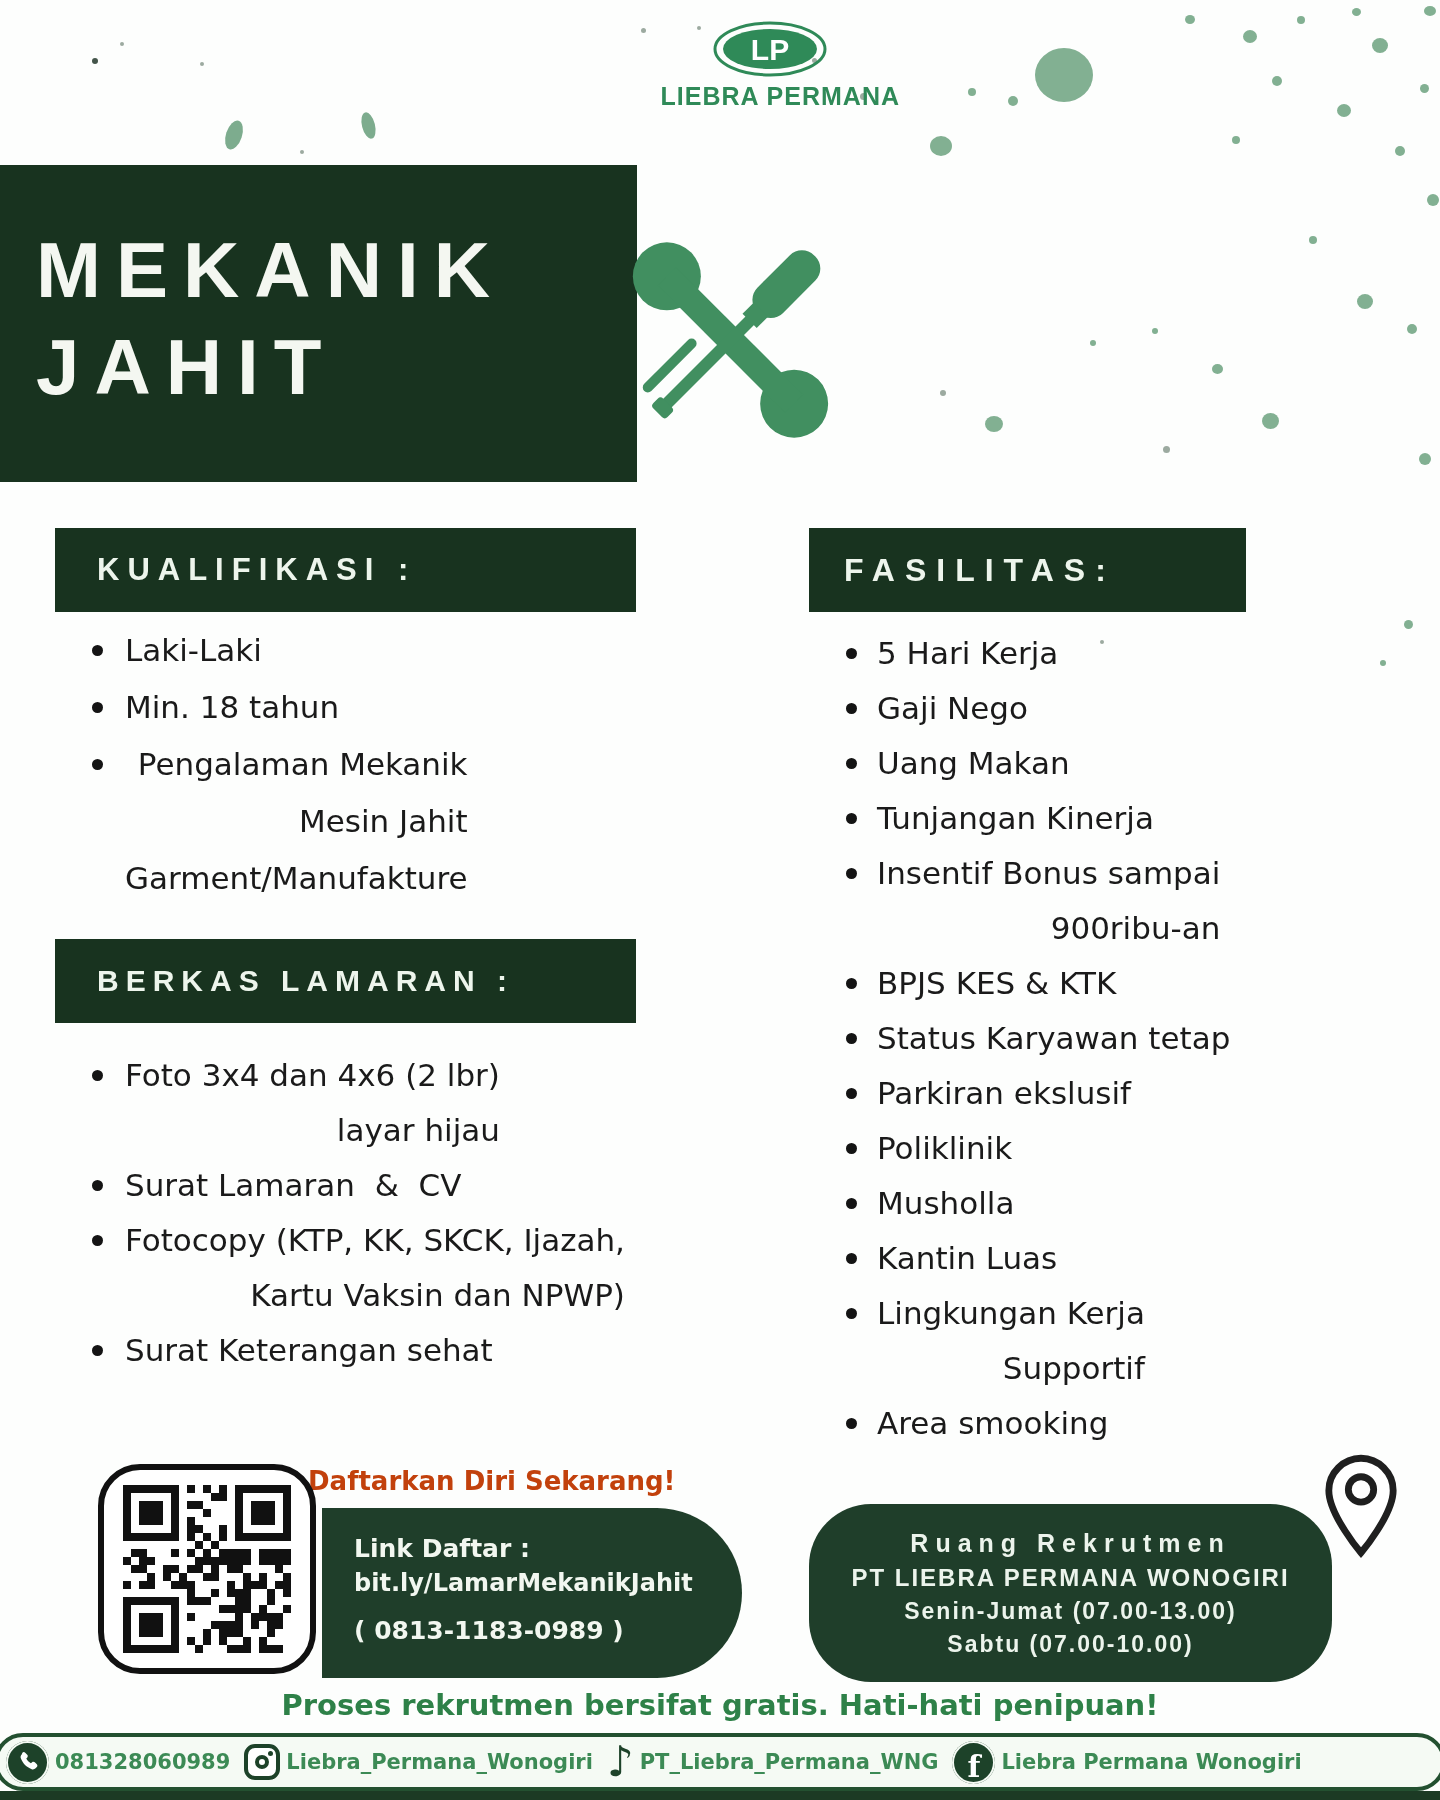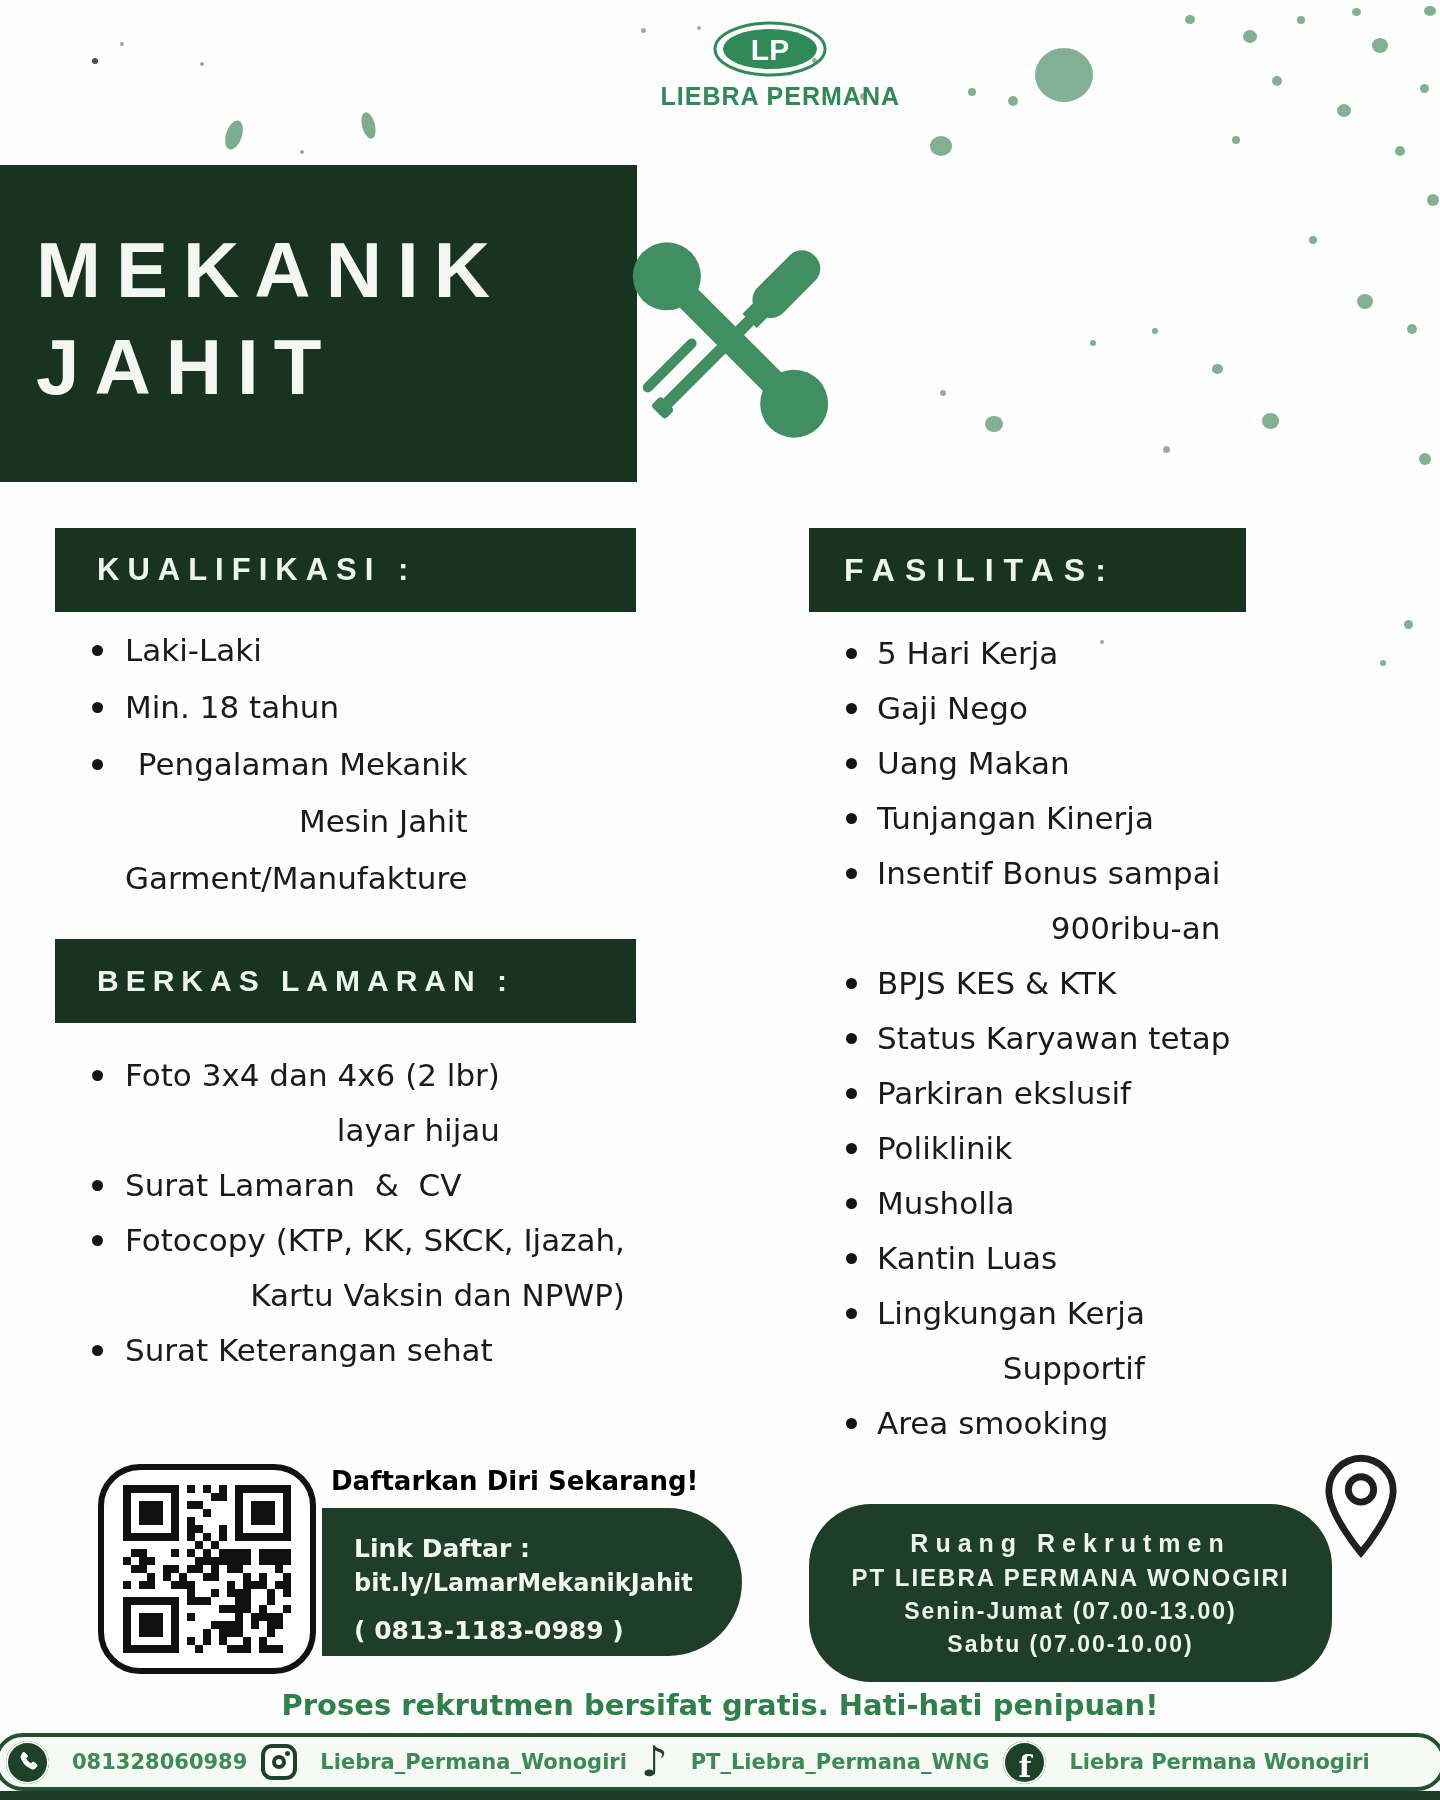--- a/index.html
+++ b/index.html
@@ -33,22 +33,22 @@
   .dot{flex:none;width:11px;height:11px;border-radius:50%;background:#141414;margin-right:22px;}
   .li-lines div{white-space:pre;font-size:31px;color:#1a1a1a;}
   .list-kual  {left:92px; top:622px;}  .list-kual   .li-lines div{line-height:57px;} .list-kual   .dot{margin-top:23px;}
   .list-berkas{left:92px; top:1048px;} .list-berkas .li-lines div{line-height:55px;} .list-berkas .dot{margin-top:22px;}
   .list-fas   {left:846px;top:626px;}  .list-fas    .li-lines div{line-height:55px;} .list-fas    .dot{margin-top:22px;margin-right:20px;}
 
   
   .qr-frame{position:absolute;left:98px;top:1464px;width:218px;height:210px;background:#fff;
             border:6px solid #111;border-radius:42px;box-sizing:border-box;
             display:flex;align-items:center;justify-content:center;z-index:3;}
-  .cta-heading{position:absolute;left:331px;top:1466px;font-weight:bold;font-size:26px;color:#000000;}
-  .pill{position:absolute;left:322px;top:1508px;width:420px;height:148px;background:#1f3e2a;
+  .cta-heading{position:absolute;left:308px;top:1466px;font-weight:bold;font-size:26px;color:#c2410c;}
+  .pill{position:absolute;left:322px;top:1508px;width:420px;height:170px;background:#1f3e2a;
         border-radius:0 85px 85px 0;box-sizing:border-box;padding:24px 0 16px 32px;color:#f2f7f0;z-index:2;}
   .pill div{font-weight:bold;white-space:pre;}
   .pill-l1{font-size:25px;line-height:34px;}
   .pill-l2{font-size:24px;line-height:34px;}
   .pill-l3{font-size:25px;margin-top:16px;}
 
   .recruit{position:absolute;left:809px;top:1504px;width:523px;height:178px;background:#1f3e2a;
            border-radius:62px;box-sizing:border-box;display:flex;flex-direction:column;
            align-items:center;justify-content:center;gap:6px;color:#ecf4ec;
            font-family:"Liberation Sans",sans-serif;font-weight:bold;text-align:center;}
@@ -57,21 +57,21 @@
   .rec-l3,.rec-l4{font-size:23px;letter-spacing:2px;}
   .pin{position:absolute;left:1322px;top:1452px;}
 
   .warning{position:absolute;left:0;top:1688px;width:1440px;text-align:center;
            font-weight:bold;font-size:29px;color:#2e8148;}
 
   
   .footer-bar{position:absolute;left:-6px;top:1733px;width:1452px;height:58px;background:#f5faf4;
               border:4px solid #235030;border-radius:30px;box-sizing:border-box;
               display:flex;align-items:center;padding:0 14px 0 8px;gap:14px;z-index:2;}
-  .fgroup{display:flex;align-items:center;gap:23px;}
+  .fgroup{display:flex;align-items:center;gap:6px;}
   .flabel{font-weight:bold;font-size:21px;color:#3c8a55;white-space:nowrap;}
   .icon-circle{width:43px;height:43px;border-radius:50%;background:#1d4229;
                display:flex;align-items:center;justify-content:center;flex:none;
                box-shadow:0 0 0 2px #f5faf4 inset;}
   .ig{width:36px;height:36px;border:4px solid #1d4229;border-radius:11px;position:relative;
       box-sizing:border-box;flex:none;background:#fff;}
   .ig::before{content:"";position:absolute;left:7px;top:7px;width:14px;height:14px;
               border:4px solid #1d4229;border-radius:50%;box-sizing:border-box;}
   .ig::after{content:"";position:absolute;right:3px;top:3px;width:5px;height:5px;
              border-radius:50%;background:#1d4229;}

